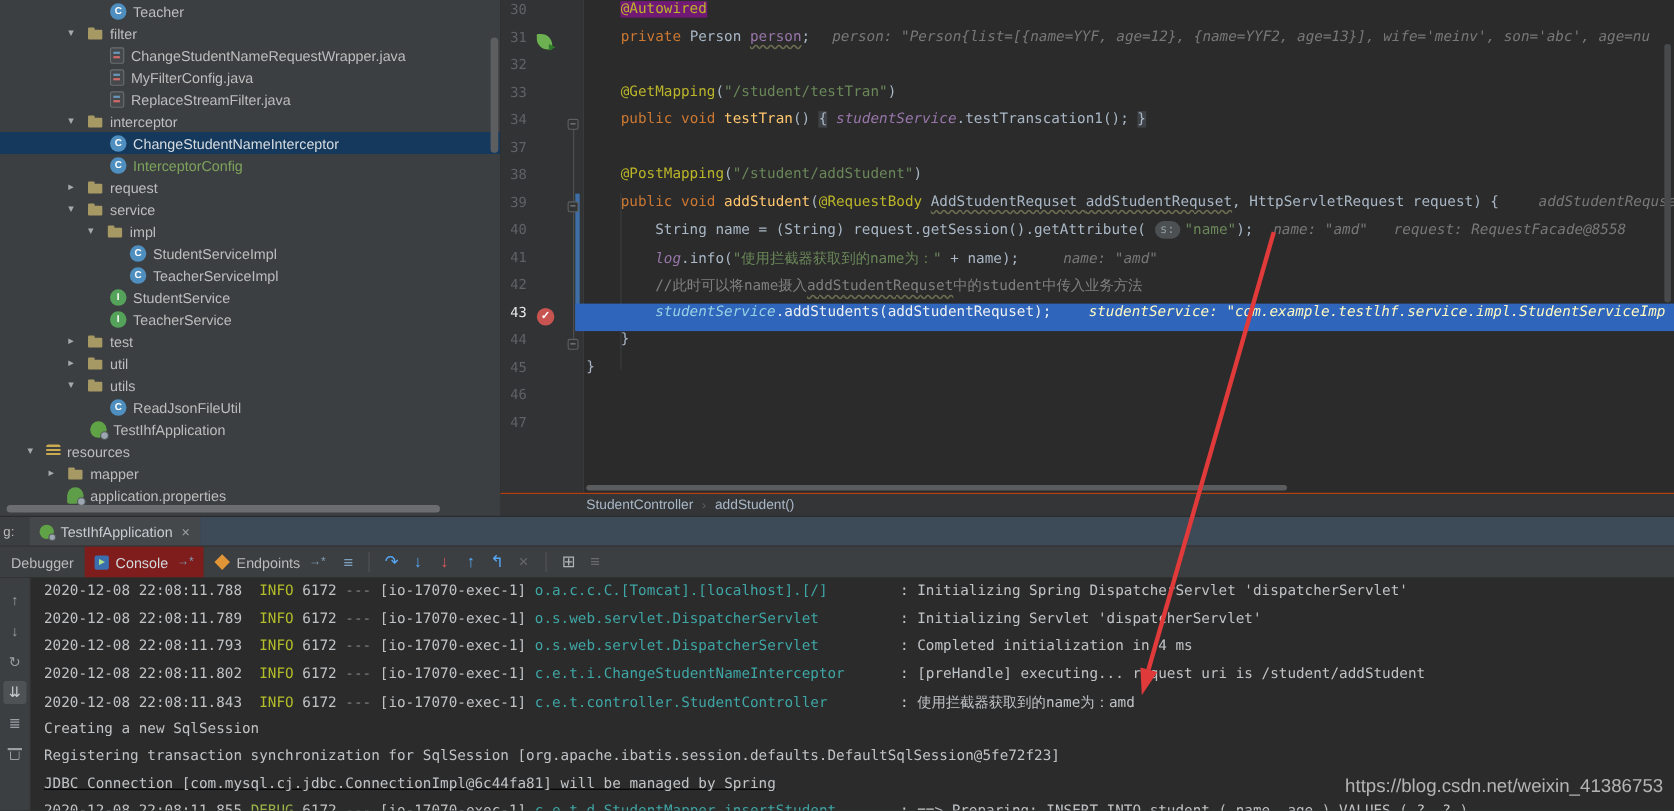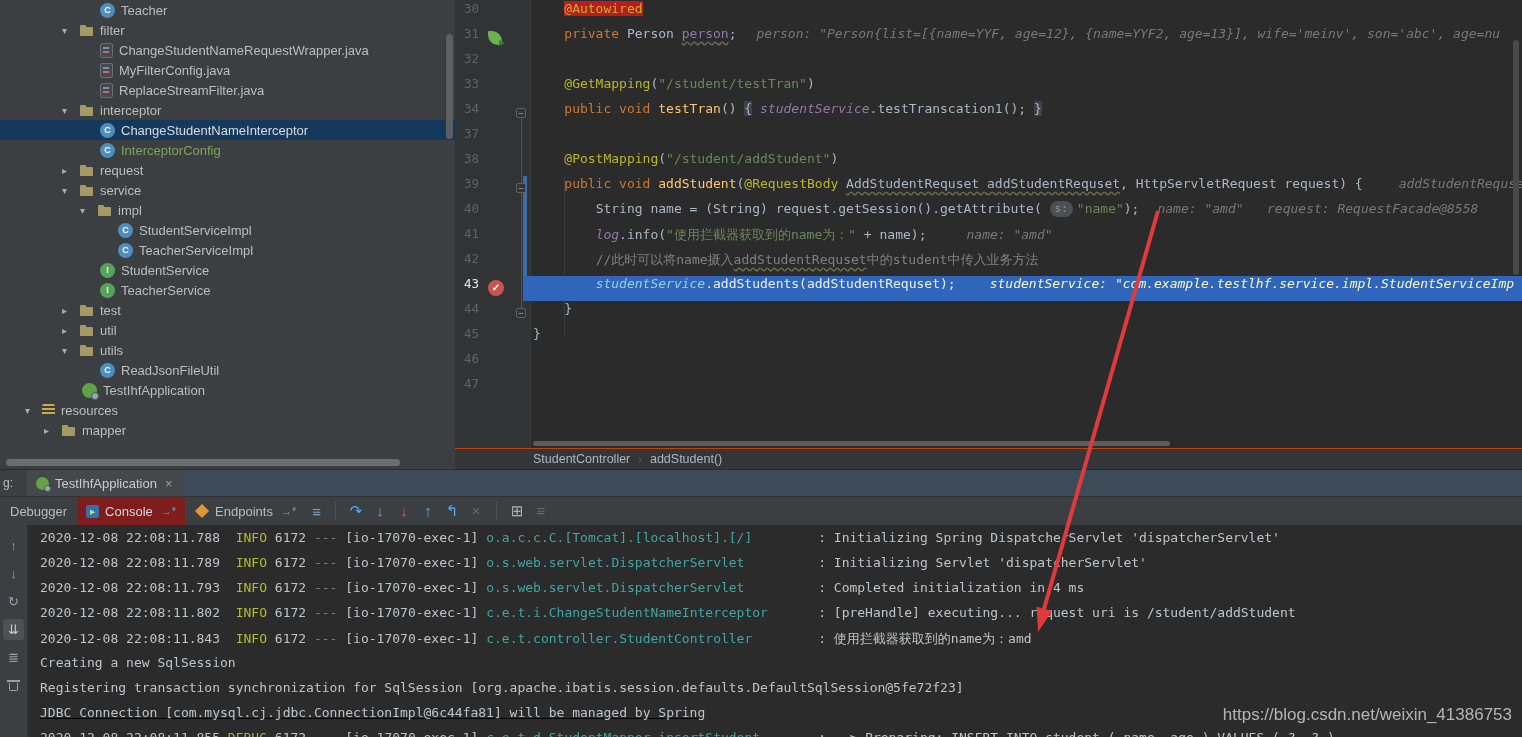--- a/index.html
+++ b/index.html
@@ -50,21 +50,21 @@
   .gbp{position:absolute;left:33px;top:4px;width:16px;height:16px;border-radius:50%;background:#c75450;
         color:#fff;font:bold 10px/16px "Liberation Sans",sans-serif;text-align:center;}
   .gfold{position:absolute;left:61px;top:7px;width:10px;height:10px;border:1px solid #5e6060;border-radius:2px;
         color:#9da0a2;font:9px/9px "DejaVu Sans Mono",monospace;text-align:center;background:#313335;box-sizing:border-box;}
   .ctext{position:absolute;left:78px;top:0;line-height:25px;white-space:pre;
         font:13px "DejaVu Sans Mono",monospace;color:#a9b7c6;}
   .kw{color:#cc7832;} .ann{color:#bbb529;} .str{color:#6a8759;} .meth{color:#ffc66d;}
   .field{color:#9876aa;} .field-i{color:#9876aa;font-style:italic;} .cmt{color:#808080;}
   .pl{color:#a9b7c6;}
   .wave{text-decoration:underline;text-decoration-style:wavy;text-decoration-color:#6e6e52;text-underline-offset:3px;}
-  .usage{background:#b91c1c;}
+  .usage{background:#701a75;}
   .foldb{background:#3e4145;}
   .chip{display:inline-block;background:#4c5052;color:#8e9a9f;border-radius:8px;padding:0 5px;
         font-size:11px;line-height:16px;vertical-align:1px;margin-right:4px;font-style:normal;}
   .cur{color:#ecf0f3;} .cur-field{color:#98d1e4;font-style:italic;}
   .dhint{color:#787878;font-style:italic;}
   .dhint.navy{color:#fef9c3;}
   #escroll{position:absolute;left:78px;top:441px;width:637px;height:5px;background:#5a5c5e;border-radius:3px;}
   #evscroll{position:absolute;right:3px;top:40px;width:6px;height:235px;background:#47494b;border-radius:3px;}
 
   
@@ -214,20 +214,24 @@
         </div>
         <div class="trow" style="padding-left: 25px;">
           <span class="arr">▾</span>
           <span class="ticon res"></span>
           <span class="tlabel ">resources</span>
         </div>
         <div class="trow" style="padding-left: 44px;">
           <span class="arr">▸</span>
           <span class="ticon folder"></span>
           <span class="tlabel ">mapper</span>
+        </div>
+        <div class="trow" style="padding-left: 61px;">
+          <span class="ticon leaf"></span>
+          <span class="tlabel ">application.properties</span>
         </div>
       </div>
     <div id="tree-vscroll"></div>
     <div id="tree-hscroll"></div>
   </aside>
 
   <section id="editor">
     <div id="egutter"></div>
     <div id="fguide"></div>
     <div id="vcsbar"></div>

